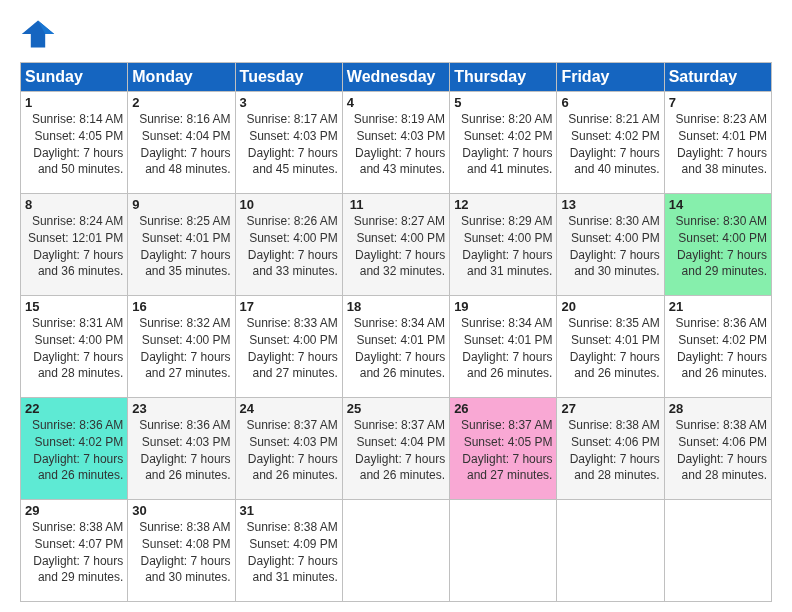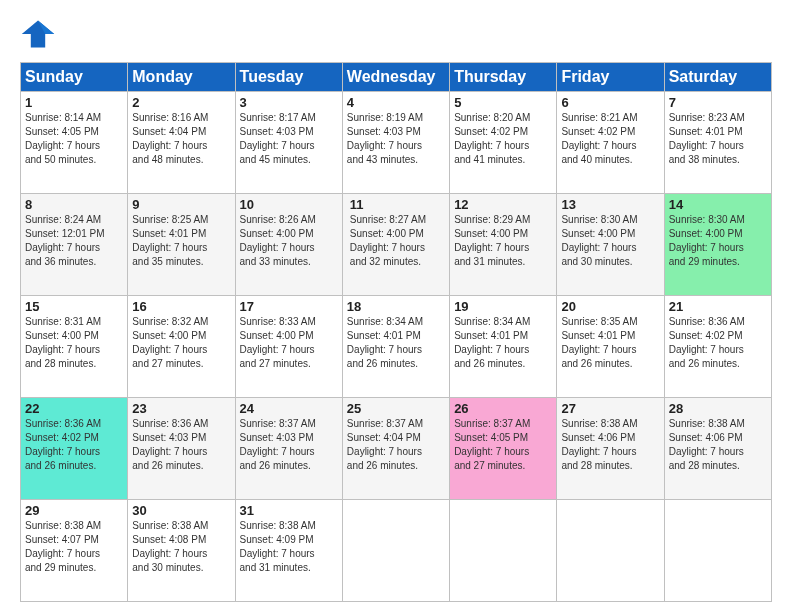--- a/index.html
+++ b/index.html
@@ -66,23 +66,24 @@
       background: #fff;
     }
     
     .day-num {
       font-size: 13px;
       font-weight: bold;
       display: block;
       margin-bottom: 1px;
     }
     .day-info {
-      font-size: 10px;
+      font-size: 12px;
       color: #333;
       line-height: 1.4;
+      text-align: right;
     }
     .empty-cell {
       background: #fff !important;
     }
     .logo-wrapper {
       display: flex;
       align-items: center;
       gap: 4px;
     }
     .logo-bird {

